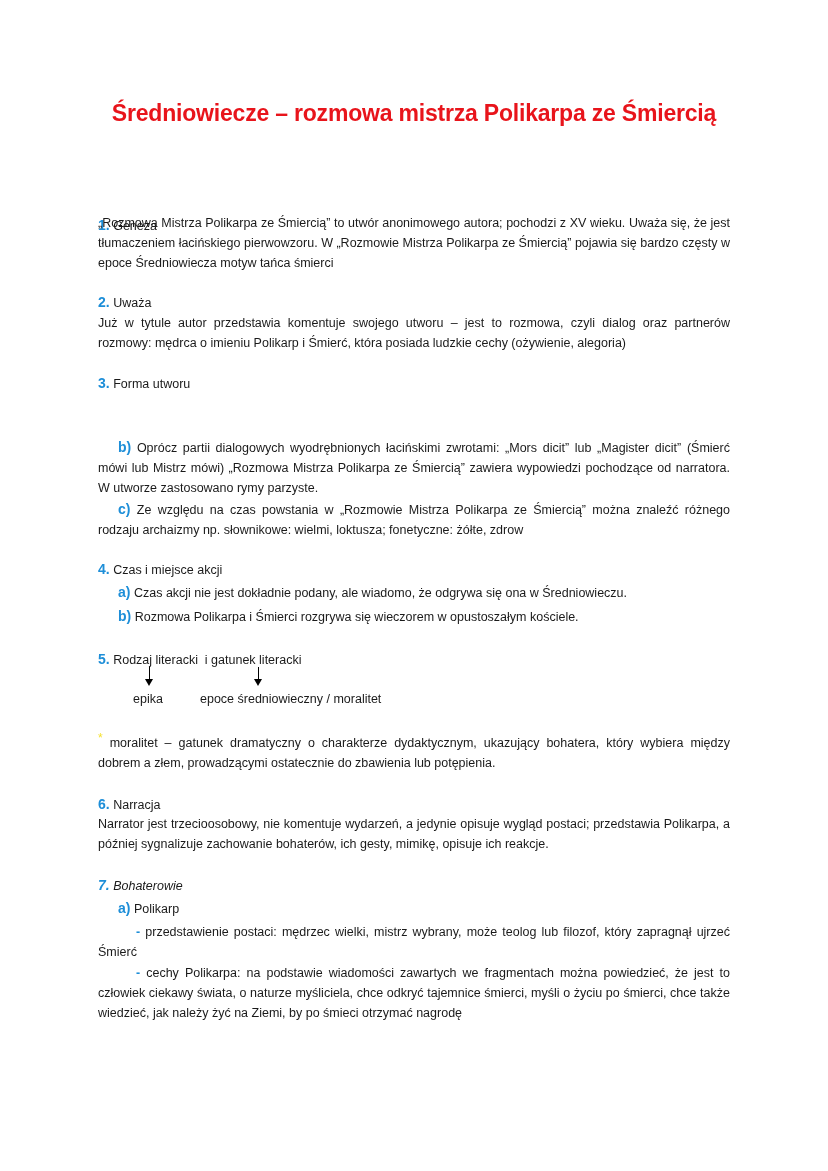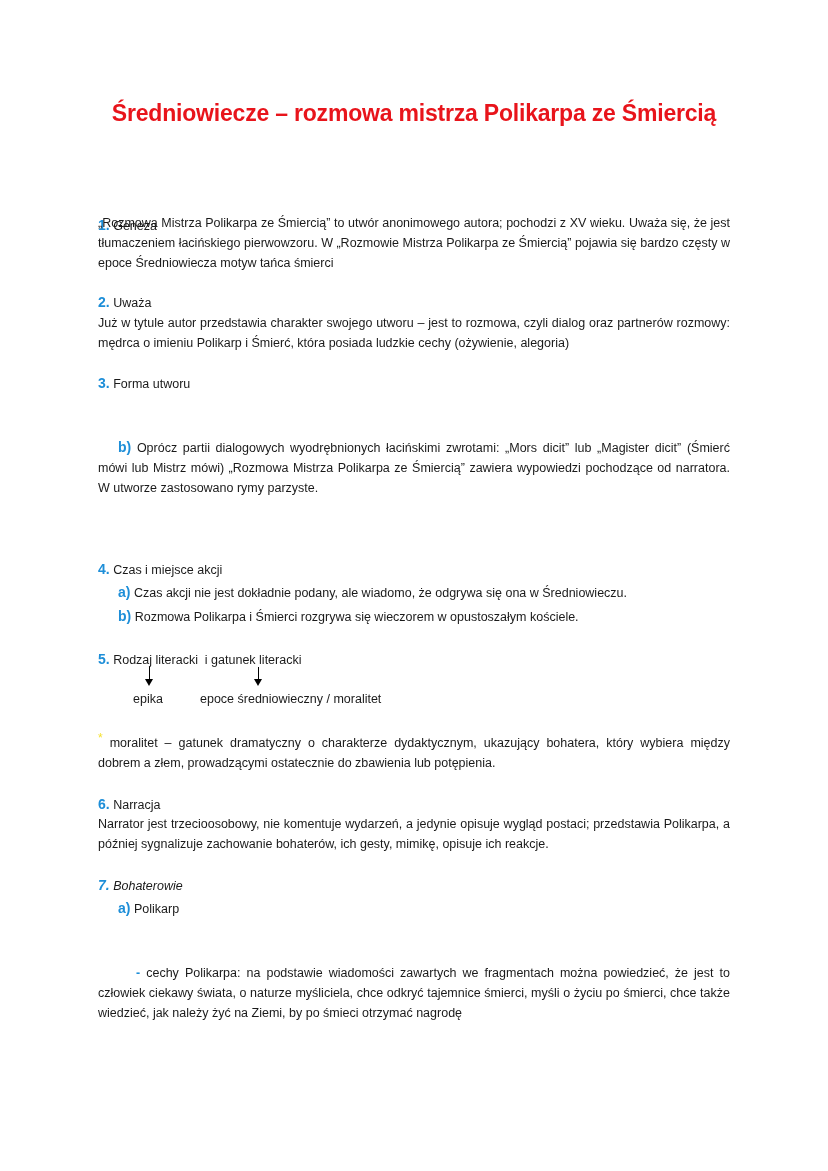--- a/index.html
+++ b/index.html
@@ -32,29 +32,33 @@
   <div class="sec-head" style="top:195px;margin-top:22px;">
     <span class="num">1.</span>
     <span>Geneza</span>
   </div>
   <div class="para" style="top:213px;">„Rozmowa Mistrza Polikarpa ze Śmiercią” to utwór anonimowego autora; pochodzi z XV wieku. Uważa się, że jest tłumaczeniem łacińskiego pierwowzoru. W „Rozmowie Mistrza Polikarpa ze Śmiercią” pojawia się bardzo częsty w epoce Średniowiecza motyw tańca śmierci</div>
 
   <div class="sec-head" style="top:294px;">
     <span class="num">2.</span>
     <span>Uważa</span>
   </div>
-  <div class="para" style="top:313px;">Już w tytule autor przedstawia charakter swojego utworu – jest to rozmowa, czyli dialog oraz partnerów rozmowy: mędrca o imieniu Polikarp i Śmierć, która posiada ludzkie cechy (ożywienie, alegoria)</div>
+  <div class="para" style="top:313px;">Już w tytule autor przedstawia komentuje swojego utworu – jest to rozmowa, czyli dialog oraz partnerów rozmowy: mędrca o imieniu Polikarp i Śmierć, która posiada ludzkie cechy (ożywienie, alegoria)</div>
 
   <div class="sec-head" style="top:375px;">
     <span class="num">3.</span>
     <span>Forma utworu</span>
   </div>
   <div class="para indent1" style="top:437px;">
     <span class="letter">b)</span>
     <span>Oprócz partii dialogowych wyodrębnionych łacińskimi zwrotami: „Mors dicit” lub „Magister dicit” (Śmierć mówi lub Mistrz mówi) „Rozmowa Mistrza Polikarpa ze Śmiercią” zawiera wypowiedzi pochodzące od narratora. W utworze zastosowano rymy parzyste.</span>
+  </div>
+  <div class="para indent1" style="top:499px;">
+    <span class="letter">c)</span>
+    <span>Ze względu na czas powstania w „Rozmowie Mistrza Polikarpa ze Śmiercią” można znaleźć różnego rodzaju archaizmy np. słownikowe: wielmi, loktusza; fonetyczne: żółte, zdrow</span>
   </div>
 
   <div class="sec-head" style="top:561px;">
     <span class="num">4.</span>
     <span>Czas i miejsce akcji</span>
   </div>
   <div class="para indent1" style="top:582px;">
     <span class="letter">a)</span>
     <span>Czas akcji nie jest dokładnie podany, ale wiadomo, że odgrywa się ona w Średniowieczu.</span>
   </div>
@@ -86,18 +90,22 @@
   <div class="para" style="top:814px;">Narrator jest trzecioosobowy, nie komentuje wydarzeń, a jedynie opisuje wygląd postaci; przedstawia Polikarpa, a później sygnalizuje zachowanie bohaterów, ich gesty, mimikę, opisuje ich reakcje.</div>
 
   <div class="sec-head" style="top:877px;font-style:italic;">
     <span class="num">7.</span>
     <span>Bohaterowie</span>
   </div>
   <div class="para indent1" style="top:898px;">
     <span class="letter">a)</span>
     <span>Polikarp</span>
   </div>
+  <div class="para indent2" style="top:922px;">
+    <span class="dash">-</span>
+    <span>przedstawienie postaci: mędrzec wielki, mistrz wybrany, może teolog lub filozof, który zapragnął ujrzeć Śmierć</span>
+  </div>
   <div class="para indent2" style="top:963px;">
     <span class="dash">-</span>
     <span>cechy Polikarpa: na podstawie wiadomości zawartych we fragmentach można powiedzieć, że jest to człowiek ciekawy świata, o naturze myśliciela, chce odkryć tajemnice śmierci, myśli o życiu po śmierci, chce także wiedzieć, jak należy żyć na Ziemi, by po śmieci otrzymać nagrodę</span>
   </div>
 
 </div>
 
 </body></html>

